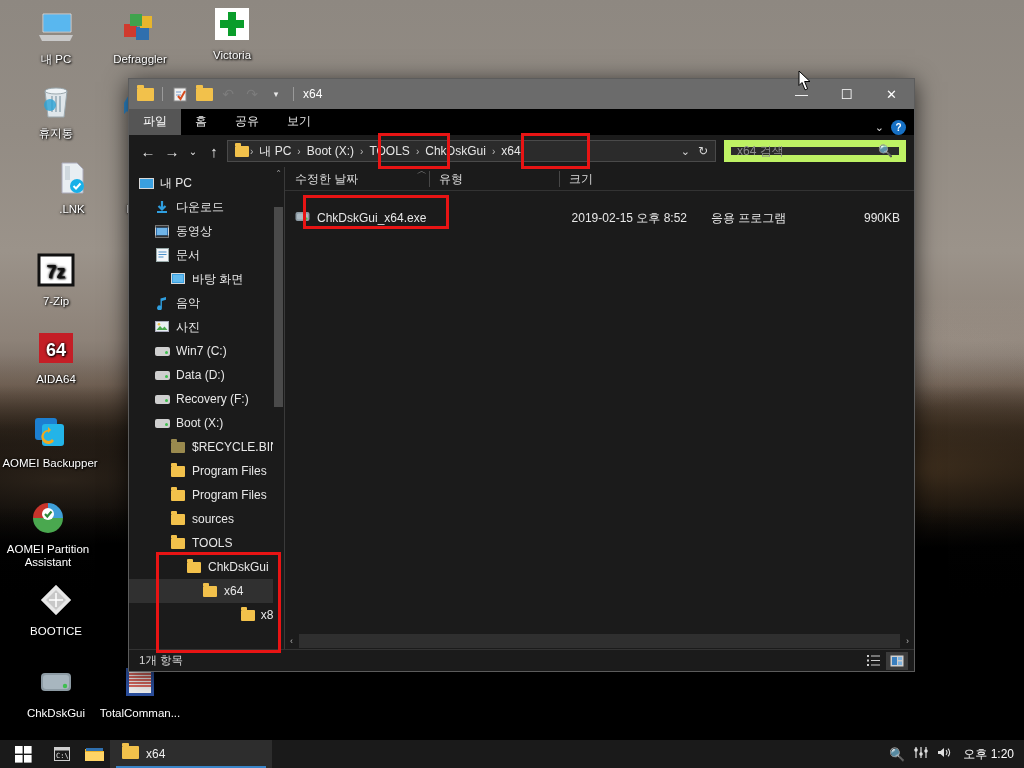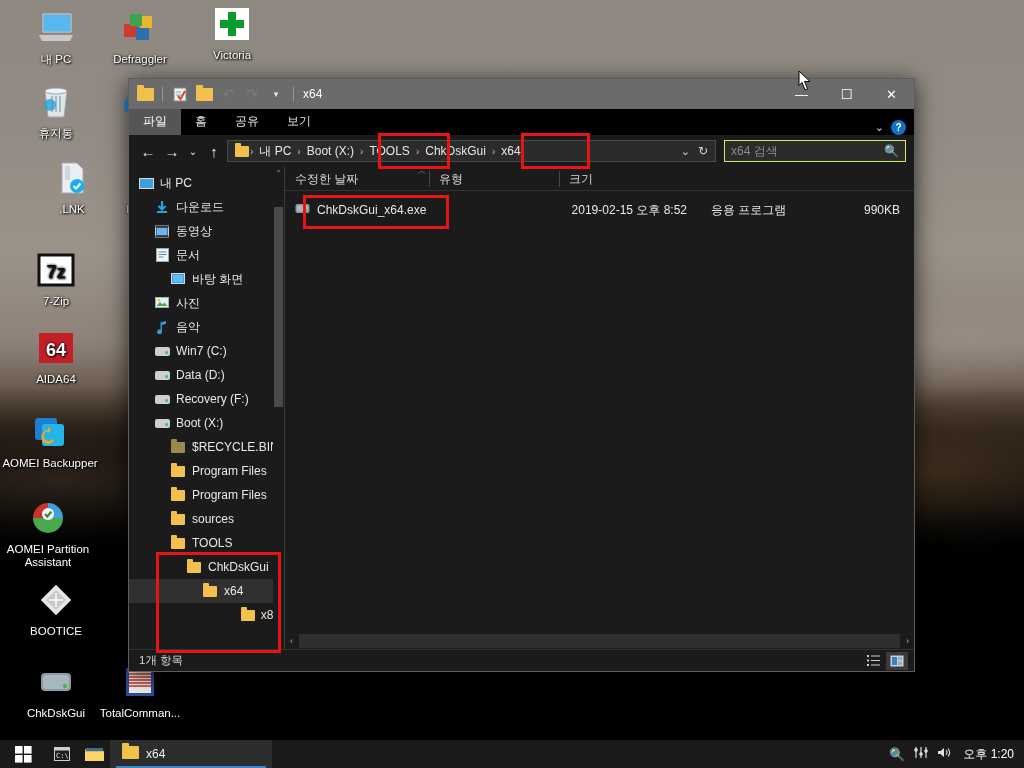--- a/index.html
+++ b/index.html
@@ -111,21 +111,21 @@
   .navbtn.small { width:16px; font-size:10px; }
   #addrbox {
     flex: 1 1 auto; height: 22px; background:#2b2b2b; border:1px solid #4a4a4a;
     display:flex; align-items:center; padding: 0 4px; font-size: 12px; gap:0px;
     min-width: 0; overflow: hidden;
   }
   .crumb { padding: 0 5px; color:#e6e6e6; white-space: nowrap; }
   .crumb-sep { color:#bdbdbd; font-size: 10px; padding: 0 1px; }
   .addr-right { margin-left:auto; display:flex; align-items:center; gap:8px; padding-right:3px; }
   #searchbox {
-    flex: 0 0 182px; height: 22px; background:#2b2b2b; border:1px solid #bef264;
+    flex: 0 0 182px; height: 22px; background:#2b2b2b; border:7px solid #bef264;
     display:flex; align-items:center; padding: 0 6px; margin-left: 6px;
   }
   #searchbox .ph { color:#8c8c8c; font-size:12px; flex:1 1 auto; }
   #searchbox .mag { color:#d0d0d0; font-size:12px; }
 
   
   #body { flex: 1 1 auto; display: flex; min-height: 0; }
   #navpane {
     flex: 0 0 155px; background:#1b1b1b; position:relative;
     overflow:hidden; padding-top:4px;
@@ -153,21 +153,21 @@
   }
   .col { padding-left: 10px; height:24px; line-height:24px; position:relative; }
   .col + .col::before {
     content:""; position:absolute; left:0; top:4px; bottom:4px; width:1px; background:#474747;
   }
   .c-name { flex: 0 0 272px; }
   .c-date { flex: 0 0 144px; }
   .c-type { flex: 0 0 130px; }
   .c-size { flex: 1 1 auto; }
   #rows { flex:1 1 auto; overflow:hidden; }
-  .frow { height: 22px; display:flex; align-items:center; font-size:12px; color:#e8e8e8; margin-top:8px; }
+  .frow { height: 22px; display:flex; align-items:center; font-size:12px; color:#e8e8e8; margin-top:16px; }
   .frow .fname { flex:0 0 272px; display:flex; align-items:center; padding-left:10px; gap:7px; }
   .frow .fdate { flex:0 0 144px; text-align:right; padding-right:14px; }
   .frow .ftype { flex:0 0 130px; padding-left:10px; }
   .frow .fsize { flex:1 1 auto; text-align:right; padding-right:14px; }
 
   #hscrollrow { flex:0 0 16px; display:flex; align-items:center; background:#1b1b1b; }
   #hscroll { flex:1 1 auto; height:14px; background:#2f2f2f; margin:0 1px; display:flex; align-items:center; }
   .hsarrow { width:13px; text-align:center; color:#b5b5b5; font-size:9px; }
 
   #statusbar {
@@ -536,35 +536,35 @@
             <span class="tico">
               <svg width="14" height="12" viewBox="0 0 14 12">
                 <rect x="0.5" y="0.5" width="13" height="10" fill="#3aa0e0" stroke="#d8d8d8"></rect>
                 <rect x="2" y="2" width="10" height="7" fill="#63bbef"></rect>
               </svg>
             </span>
             <span>바탕 화면</span>
           </div>
           <div class="tnode" style="padding-left: 24px;">
             <span class="tico">
+              <svg width="12" height="14" viewBox="0 0 12 14">
+                <path d="M10 1L4.5 2.6v7.1a2.4 2.4 0 10 1.4 2.1V5l4.1-1.2z" fill="#2f9fe0"></path>
+              </svg>
+            </span>
+            <span>음악</span>
+          </div>
+          <div class="tnode" style="padding-left: 24px;">
+            <span class="tico">
               <svg width="14" height="12" viewBox="0 0 14 12">
                 <rect x="0.5" y="0.5" width="13" height="10" fill="#e8eef2" stroke="#aab"></rect>
                 <path d="M1.5 9l3.5-4 2.5 2.5 2-2 3 3.5z" fill="#4aa84f"></path>
                 <circle cx="4" cy="3.2" r="1.3" fill="#f2c14b"></circle>
               </svg>
             </span>
             <span>사진</span>
-          </div>
-          <div class="tnode" style="padding-left: 24px;">
-            <span class="tico">
-              <svg width="12" height="14" viewBox="0 0 12 14">
-                <path d="M10 1L4.5 2.6v7.1a2.4 2.4 0 10 1.4 2.1V5l4.1-1.2z" fill="#2f9fe0"></path>
-              </svg>
-            </span>
-            <span>음악</span>
           </div>
           <div class="tnode" style="padding-left: 24px;">
             <span class="tico">
               <span class="drive"></span>
             </span>
             <span>Win7 (C:)</span>
           </div>
           <div class="tnode" style="padding-left: 24px;">
             <span class="tico">
               <span class="drive"></span>

